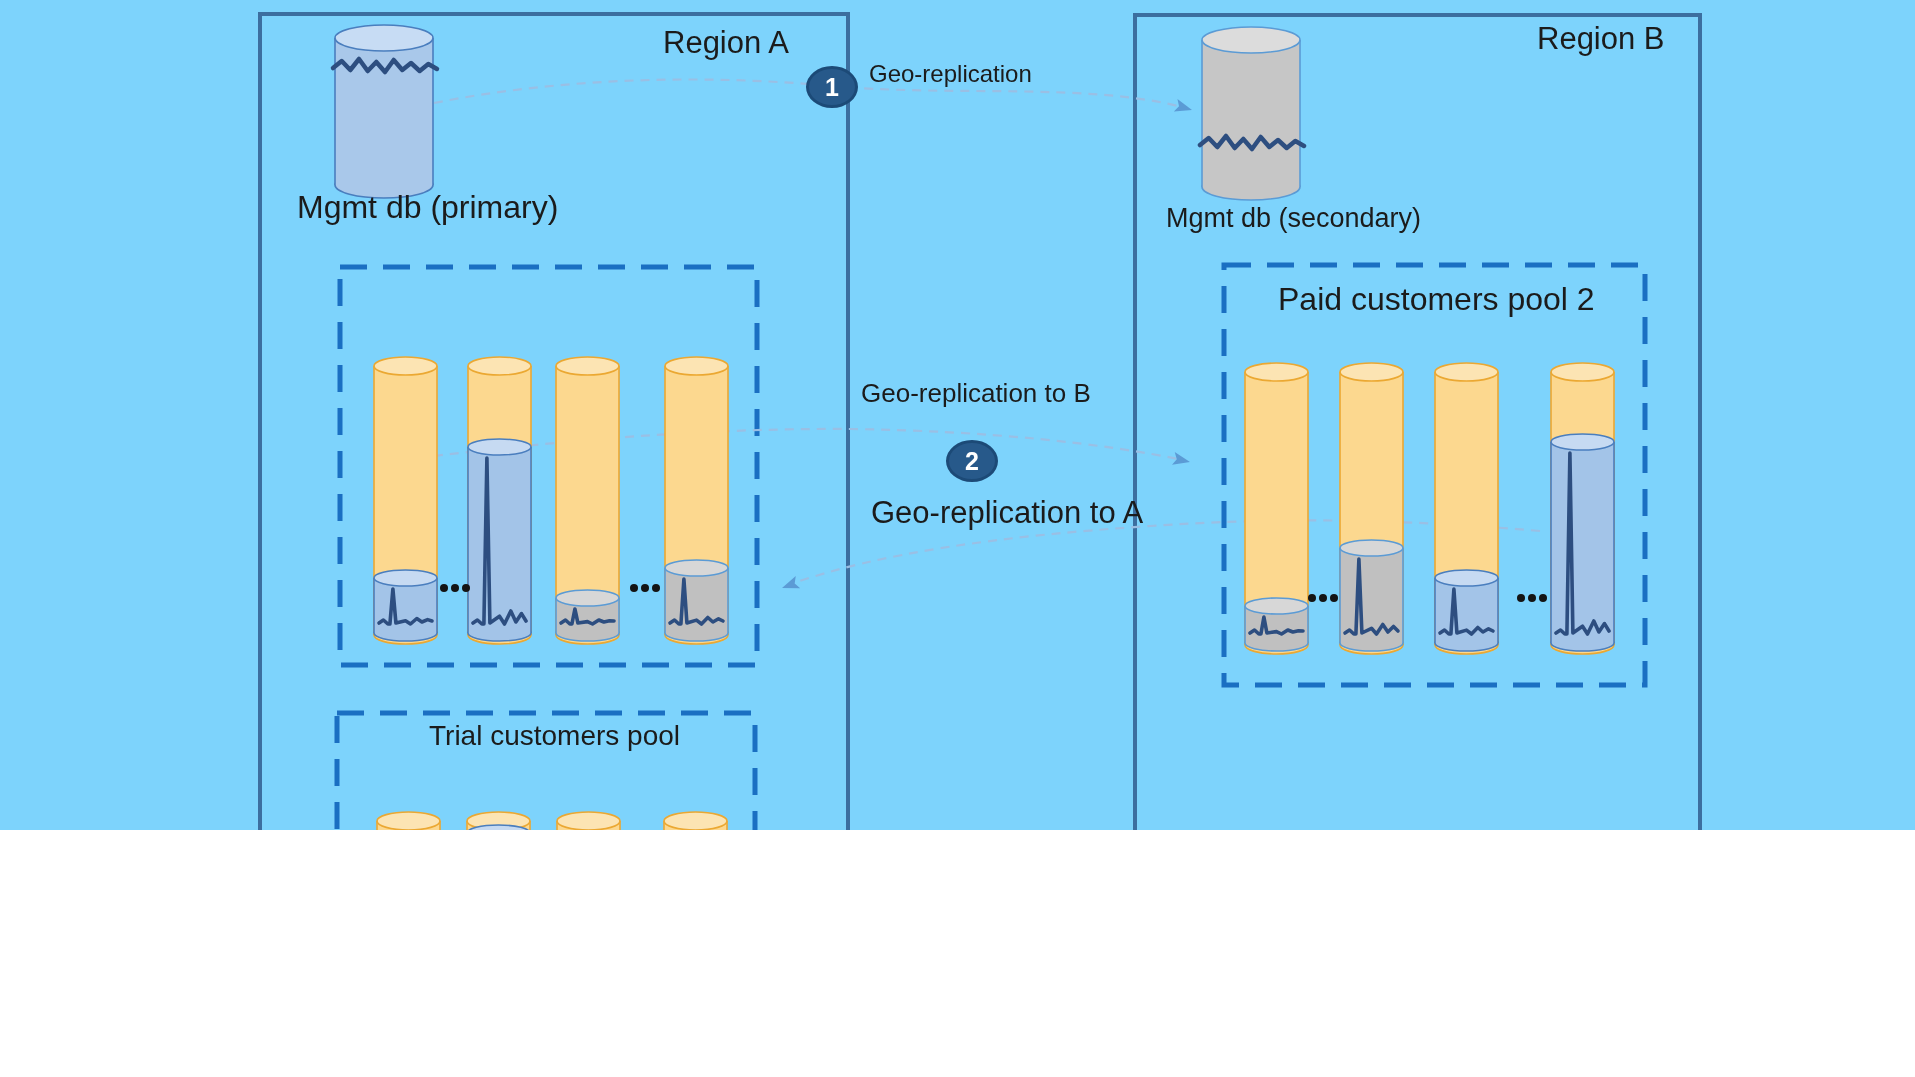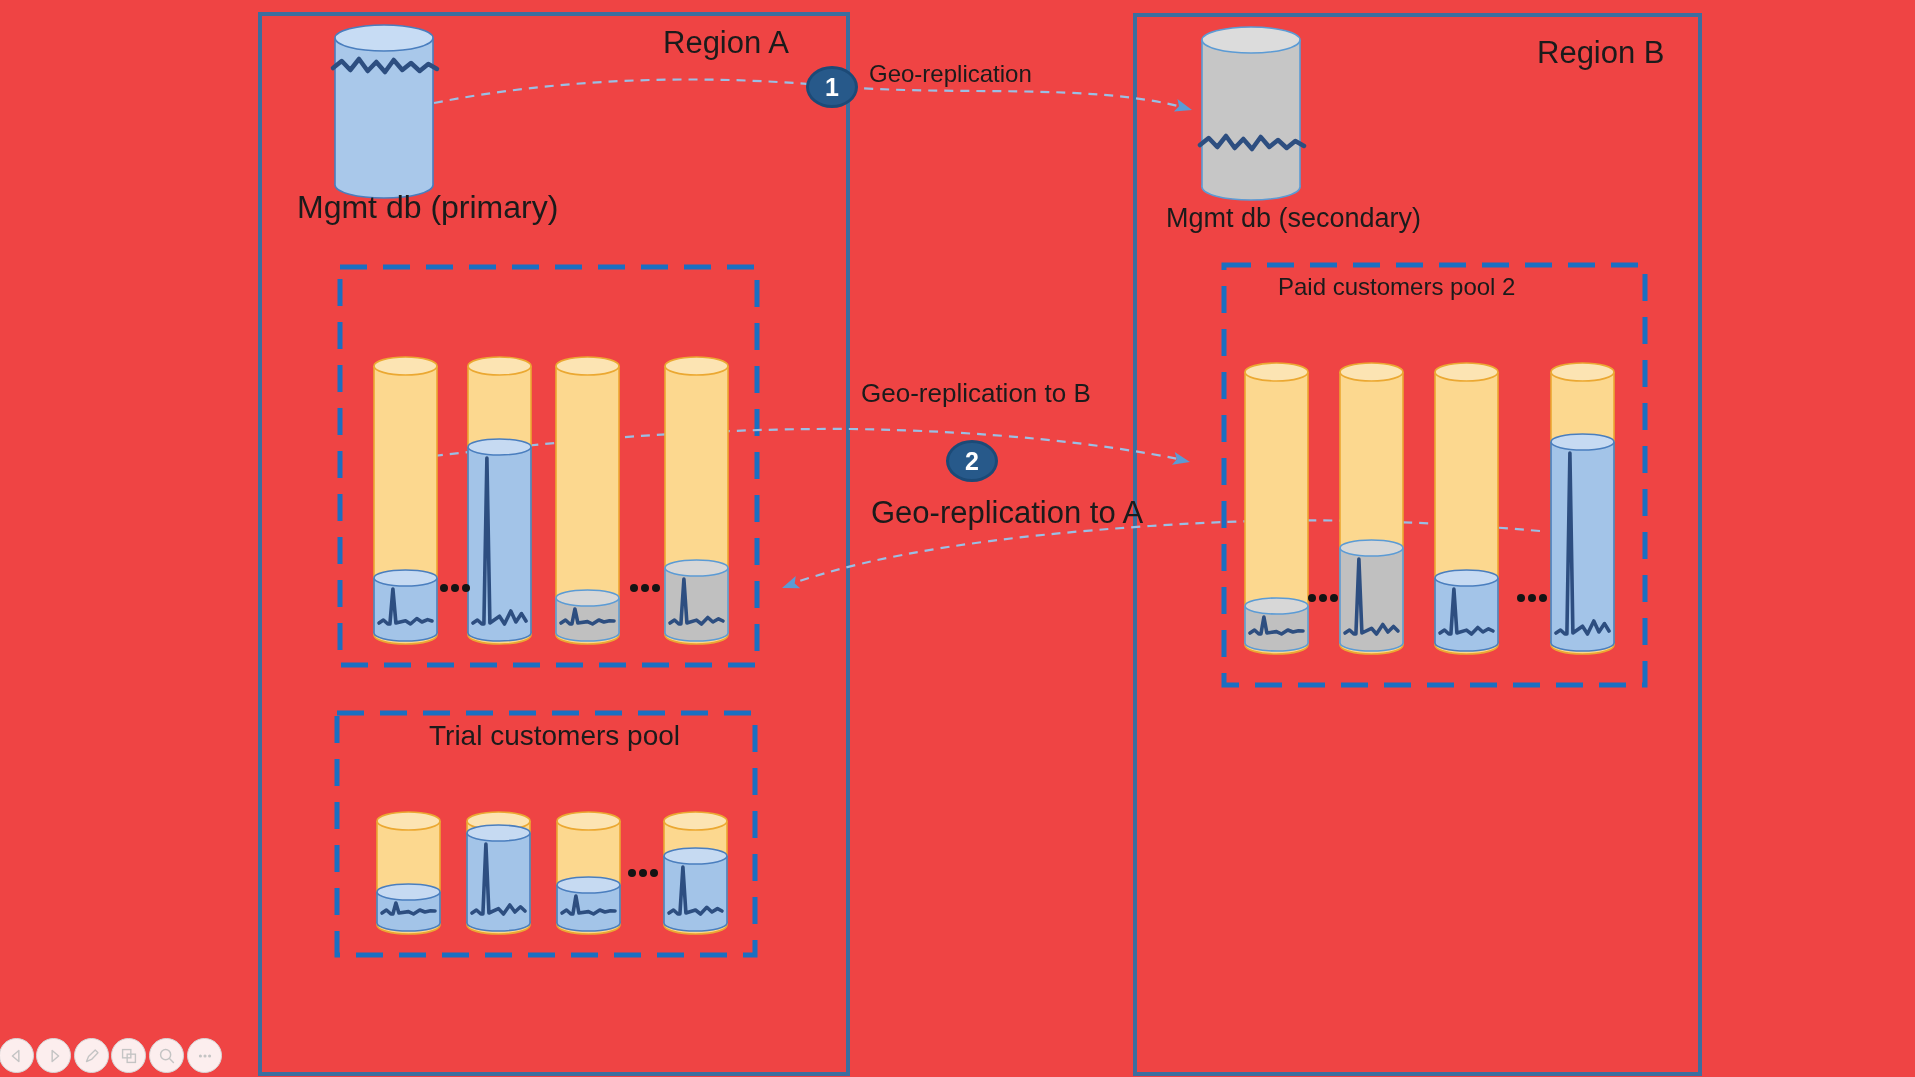--- a/index.html
+++ b/index.html
@@ -1,16 +1,16 @@
 <!DOCTYPE html>
 <html><head>
 <meta charset="utf-8">
 <style>
   html,body{margin:0;padding:0;background:#ffffff;}
-  #stage{position:relative;width:1915px;height:1077px;overflow:hidden;background:#ef4444;
+  #stage{position:relative;width:1915px;height:830px;overflow:hidden;background:#7dd3fc;
          font-family:"Liberation Sans",sans-serif;}
   #diagram{position:absolute;left:0;top:0;}
   .lbl{position:absolute;color:#1b1b1b;white-space:nowrap;line-height:1.1;}
   .badge{position:absolute;width:52px;height:42px;border-radius:50%;
          background:#27598A;border:3px solid #1C4A77;box-sizing:border-box;
          color:#ffffff;font-weight:bold;font-size:25px;
          display:flex;align-items:center;justify-content:center;}
   .nav-btn{position:absolute;width:35px;height:35px;border-radius:50%;
            border:1.6px solid #d6d6d6;background:rgba(253,253,253,.92);
            padding:0;display:flex;align-items:center;justify-content:center;cursor:pointer;}
@@ -252,28 +252,28 @@
         <circle cx="1312" cy="598" r="4" fill="#141414"></circle>
         <circle cx="1323" cy="598" r="4" fill="#141414"></circle>
         <circle cx="1334" cy="598" r="4" fill="#141414"></circle>
         <circle cx="1521" cy="598" r="4" fill="#141414"></circle>
         <circle cx="1532" cy="598" r="4" fill="#141414"></circle>
         <circle cx="1543" cy="598" r="4" fill="#141414"></circle>
       </g>
     </svg>
 
   <div class="lbl" style="left:663px;top:26px;font-size:31px">Region A</div>
-  <div class="lbl" style="left:1537px;top:36px;font-size:31px">Region B</div>
+  <div class="lbl" style="left:1537px;top:22px;font-size:31px">Region B</div>
   <div class="lbl" style="left:297px;top:190px;font-size:32px">Mgmt db (primary)</div>
   <div class="lbl" style="left:1166px;top:204px;font-size:27px">Mgmt db (secondary)</div>
   <div class="lbl" style="left:869px;top:61px;font-size:24px">Geo-replication</div>
   <div class="lbl" style="left:861px;top:379px;font-size:26px">Geo-replication to B</div>
   <div class="lbl" style="left:871px;top:496px;font-size:31px">Geo-replication to A</div>
   <div class="lbl" style="left:429px;top:721px;font-size:28px">Trial customers pool</div>
-  <div class="lbl" style="left:1278px;top:274px;font-size:24px">Paid customers pool 2</div>
+  <div class="lbl" style="left:1278px;top:282px;font-size:32px">Paid customers pool 2</div>
 
   <div class="badge" style="left:806px;top:66px">1</div>
   <div class="badge" style="left:946px;top:440px">2</div>
 
   <button class="nav-btn" style="left:-1px;top:1038px">
     <svg width="22" height="22" viewBox="0 0 24 24">
       <path d="M14 6 L7 12 L14 18 Z" fill="none" stroke="#c4c4c4" stroke-width="1.6" stroke-linejoin="round"></path>
     </svg>
   </button>
   <button class="nav-btn" style="left:36px;top:1038px">

